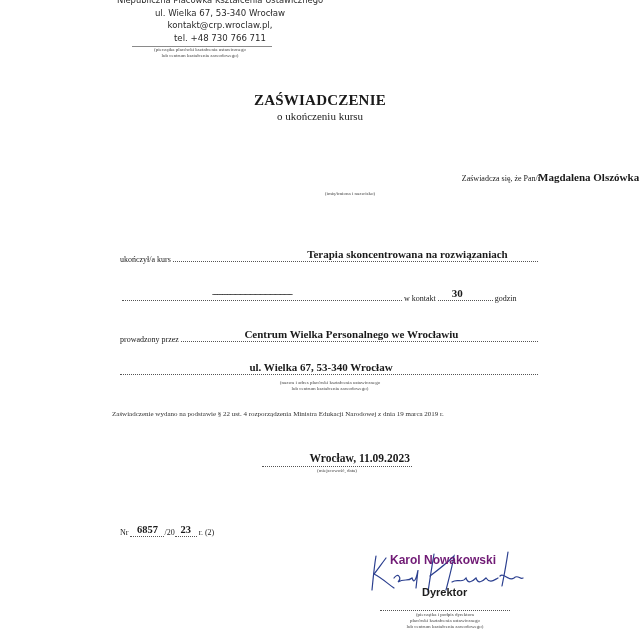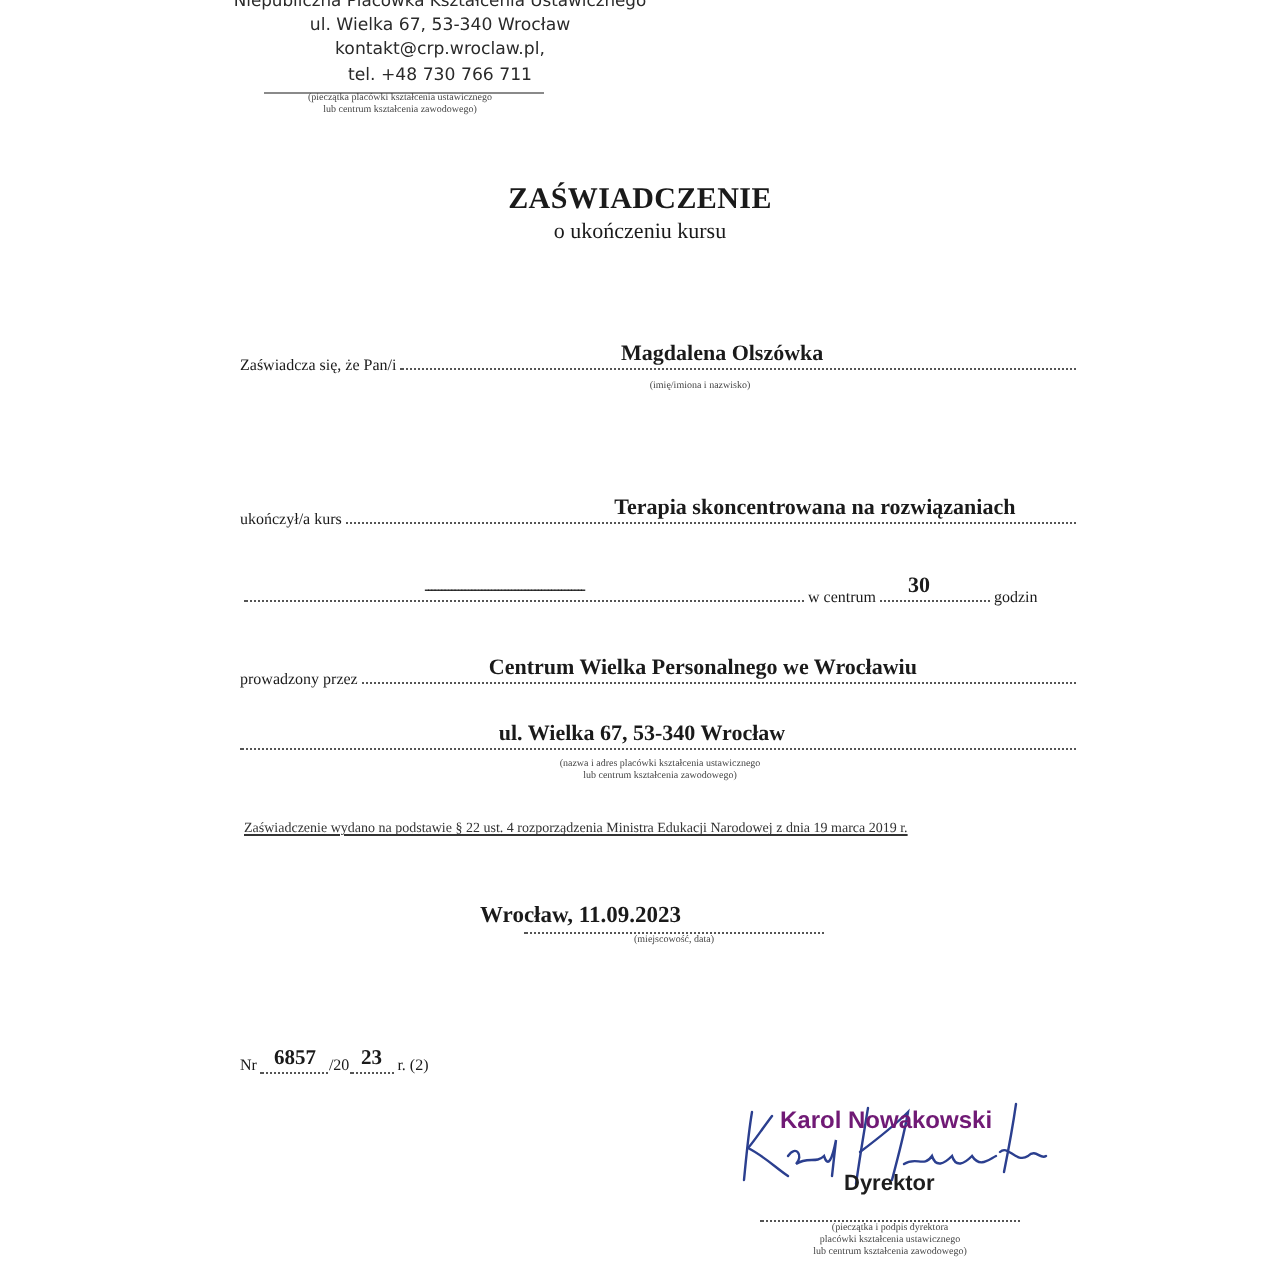--- a/index.html
+++ b/index.html
@@ -35,24 +35,24 @@
   .row { left:120px; width:420px; height:14px; font-size:8px; display:flex; align-items:flex-end; }
   .lbl { white-space:nowrap; padding-bottom:1px; }
   .dots {
     flex:1; height:0; border-bottom:1px dotted #555; margin:0 2px 3px 2px; position:relative;
   }
   .val {
     position:absolute; bottom:1px; left:0; right:16px; text-align:center;
     font-weight:bold; font-size:11px; white-space:nowrap;
   }
   .legal {
-    left:122px; top:409px; width:430px; font-size:7px; line-height:10px; color:#333;text-decoration:underline;
+    left:112px; top:409px; width:430px; font-size:7px; line-height:10px; color:#333;
   }
   .legal .l2 { padding-left:10px; }
-  .place-val { left:240px; top:452px; width:170px; text-align:left; font-weight:bold; font-size:11.5px; }
+  .place-val { left:240px; top:452px; width:170px; text-align:right; font-weight:bold; font-size:11.5px; }
   .place-dots { left:262px; top:466px; width:150px; border-bottom:1px dotted #555; height:0; }
   .place-cap { left:262px; top:468px; width:150px; }
   .nr { left:120px; top:500px; font-size:8px; display:flex; align-items:flex-end; white-space:nowrap;margin-top:26px; }
   .nr .dd { display:inline-block; border-bottom:1px dotted #555; height:10px; position:relative; text-align:center; }
   .nr b { font-size:10.5px; position:relative; top:-2px; }
   .sig-name {
     left:390px; top:553px; font-family:"Liberation Sans", sans-serif;
     font-weight:bold; font-size:12px; color:#701a75;
   }
   .sig-role {
@@ -74,40 +74,40 @@
 </div>
 <div class="abs stamp-rule"></div>
 <div class="abs tiny stamp-caption">
   <div>(pieczątka placówki kształcenia ustawicznego</div>
   <div>lub centrum kształcenia zawodowego)</div>
 </div>
 
 <div class="abs title">ZAŚWIADCZENIE</div>
 <div class="abs subtitle">o ukończeniu kursu</div>
 
-<div class="abs row" style="top:174px;">
+<div class="abs row" style="top:174px;flex-direction:column;">
   <span class="lbl">Zaświadcza się, że Pan/i</span>
   <span class="dots">
     <span class="val">Magdalena Olszówka</span>
   </span>
 </div>
 <div class="abs tiny" style="left:300px; top:191px; width:100px;">(imię/imiona i nazwisko)</div>
 
 <div class="abs row" style="top:251px;">
   <span class="lbl">ukończył/a kurs</span>
   <span class="dots">
     <span class="val" style="left:120px;">Terapia skoncentrowana na rozwiązaniach</span>
   </span>
 </div>
 
 <div class="abs row" style="top:290px;">
   <span class="dots" style="flex:0 0 280px;">
     <span class="val" style="font-size:8px; letter-spacing:-1px; left:40px; right:60px; overflow:hidden;">------------------------------------------------</span>
   </span>
-  <span class="lbl">w centrum</span>
+  <span class="lbl">w kontakt</span>
   <span class="dots" style="flex:0 0 55px;">
     <span class="val">30</span>
   </span>
   <span class="lbl">godzin</span>
 </div>
 
 <div class="abs row" style="top:331px;">
   <span class="lbl">prowadzony przez</span>
   <span class="dots">
     <span class="val">Centrum Wielka Personalnego we Wrocławiu</span>

